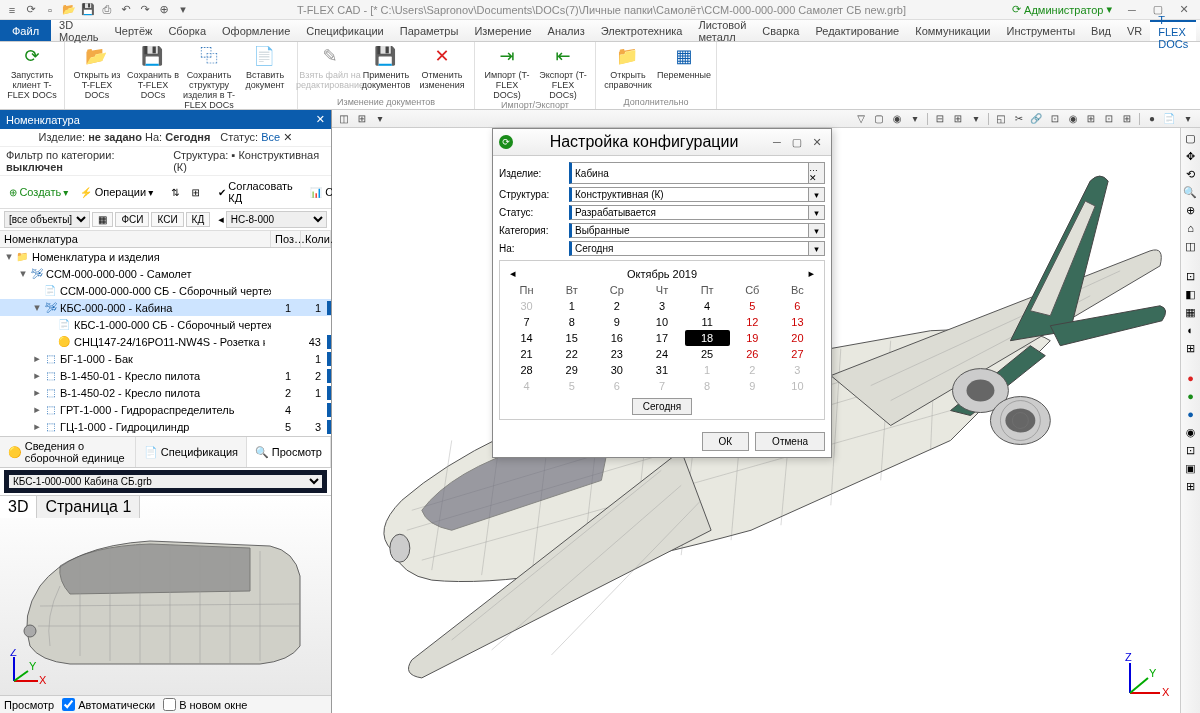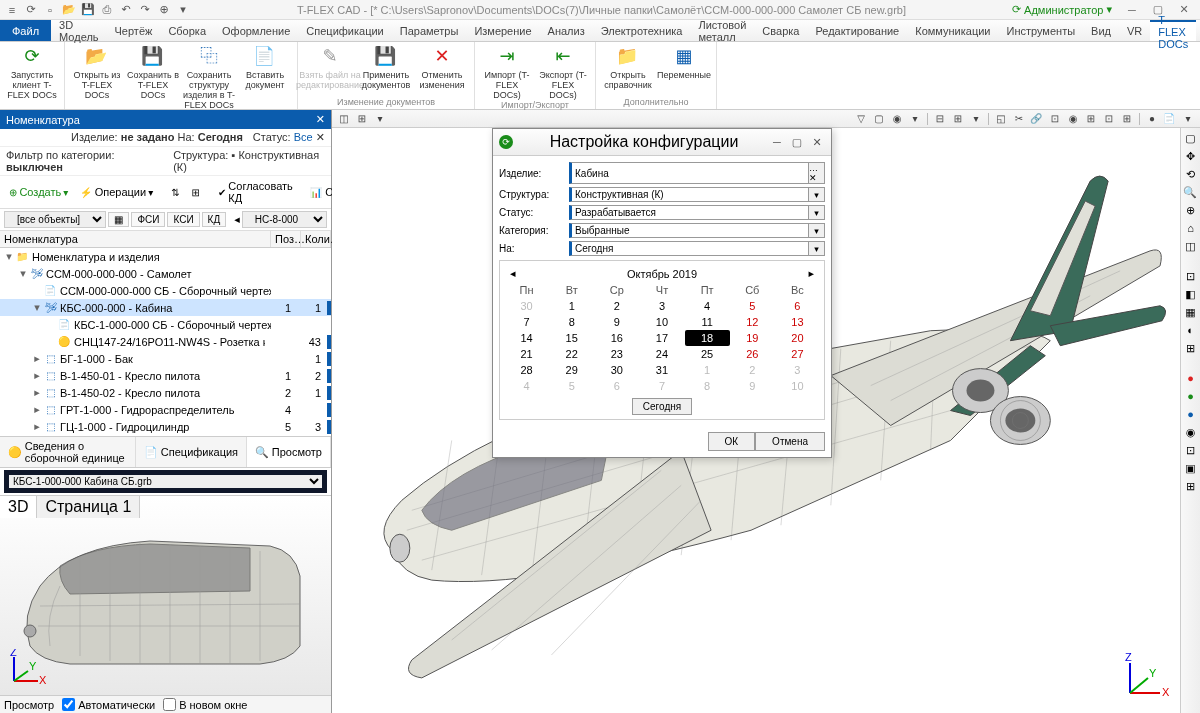--- a/index.html
+++ b/index.html
@@ -20,28 +20,28 @@
 .ribbon .group .btns { display:flex; gap:4px; }
 .ribbon .group .btn { display:flex; flex-direction:column; align-items:center; width:52px; cursor:pointer; text-align:center; }
 .ribbon .group .btn .ico { width:24px; height:24px; display:flex; align-items:center; justify-content:center; font-size:18px; }
 .ribbon .group .btn .lbl { font-size:9px; line-height:10px; color:#333; margin-top:2px; }
 .ribbon .group .btn.disabled .lbl { color:#bbb; }
 .ribbon .group .grplabel { font-size:9px; color:#888; text-align:center; }
 .workspace { display:flex; height:calc(713px - 20px - 22px - 68px); }
 .leftpanel { width:332px; background:#fff; border-right:1px solid #999; display:flex; flex-direction:column; }
 .panelhdr { background:#0b5cad; color:#fff; padding:3px 6px; display:flex; justify-content:space-between; align-items:center; }
 .panelhdr .closex { cursor:pointer; }
-.infobar { padding:2px 6px; font-size:10px; color:#333; display:flex; justify-content:flex-end; border-bottom:1px solid #eee;gap:10px; }
+.infobar { padding:2px 6px; font-size:10px; color:#333; display:flex; justify-content:center; border-bottom:1px solid #eee;gap:10px; }
 .infobar .status-all { color:#0b5cad; }
 .infobar b { font-weight:bold; }
 .toolbar2 { display:flex; gap:2px; padding:2px 4px; border-bottom:1px solid #ddd; align-items:center; }
 .toolbar2 .tbtn { padding:1px 4px; border:1px solid transparent; cursor:pointer; display:flex; align-items:center; gap:2px; font-size:10px; }
 .toolbar2 .sep { width:1px; height:14px; background:#ccc; margin:0 2px; }
 .filterbar { display:flex; gap:2px; padding:2px 4px; border-bottom:1px solid #ddd; align-items:center; }
-.filterbar select,.filterbar input { font-size:10px; padding:1px 8px; border:1px solid #ccc; }
+.filterbar select,.filterbar input { font-size:10px; padding:1px 0; border:1px solid #ccc; }
 .filterbar .chip { padding:1px 5px; border:1px solid #ccc; font-size:10px; cursor:pointer; background:#f8f8f8; }
 .treehdr { display:flex; border-bottom:1px solid #ccc; background:#f5f5f5; font-size:10px; }
 .treehdr .c1 { flex:1; padding:2px 4px; border-right:1px solid #ddd; }
 .treehdr .c2,.treehdr .c3 { width:30px; padding:2px 4px; border-right:1px solid #ddd; text-align:right; }
 .tree { flex:1; overflow-y:auto; font-size:10px; }
 .tree .row { display:flex; align-items:center; height:17px; cursor:pointer; }
 .tree .row.sel { background:#cde4ff; }
 .tree .row .ind { display:inline-block; }
 .tree .row .exp { width:10px; text-align:center; color:#666; }
 .tree .row .ico { width:14px; height:14px; margin:0 2px; display:inline-flex; align-items:center; justify-content:center; font-size:10px; }
@@ -86,21 +86,21 @@
 .calendar .calnav .nav { cursor:pointer; padding:0 6px; }
 .calendar table { width:100%; border-collapse:collapse; }
 .calendar th,.calendar td { text-align:center; padding:2px 0; width:14.28%; }
 .calendar th { color:#555; font-weight:normal; }
 .calendar td { cursor:pointer; }
 .calendar td.other { color:#bbb; }
 .calendar td.wknd { color:#c00; }
 .calendar td.today { background:#000000; color:#fff; border-radius:2px; }
 .calendar .todaybtn { text-align:center; margin-top:4px; }
 .calendar .todaybtn button { font-size:10px; padding:2px 10px; border:1px solid #999; background:#f0f0f0; cursor:pointer; }
-.dialog .dbtns { display:flex; justify-content:flex-end; padding:6px; }
+.dialog .dbtns { display:flex; justify-content:flex-end; gap:6px; padding:6px; }
 .dialog .dbtns button { padding:3px 16px; font-size:10px; border:1px solid #999; background:#f0f0f0; cursor:pointer; }
 .ico-green { color:#1a8c1a; }
 .ico-blue { color:#0b5cad; }
 .ico-save { color:#0b5cad; }
 .ico-red { color:#d22; }
 .ico-orange { color:#e8a030; }
 .ico-grey { color:#999; }
 </style>
 </head>
 <body>

